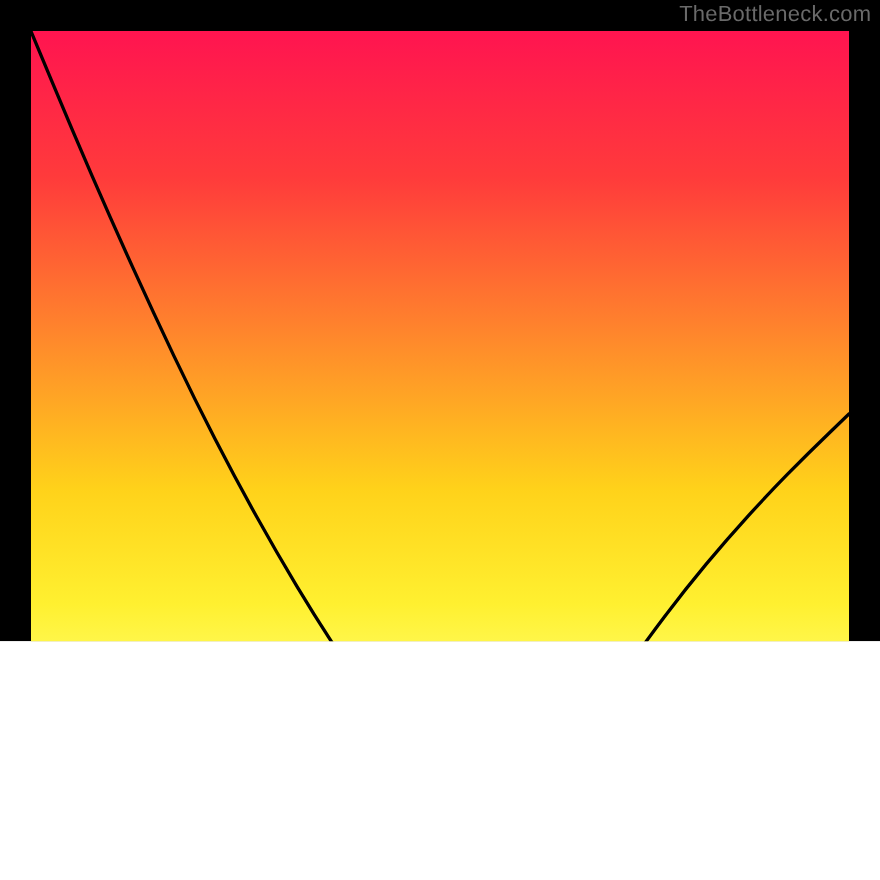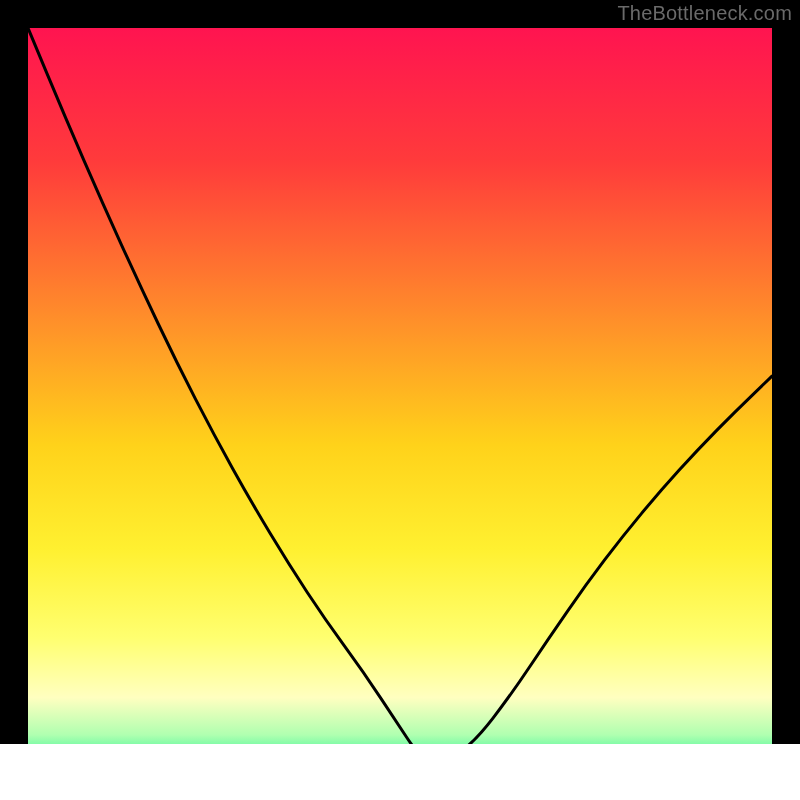--- a/index.html
+++ b/index.html
@@ -3,21 +3,21 @@
 <meta charset="utf-8">
 <style>
   body {
     margin: 0;
     padding: 0;
     background: #fff;
   }
   .chart-container {
     position: relative;
     width: 800px;
-    height: 744px;
+    height: 583px;
     background: #000;
   }
   .watermark {
     position: absolute;
     top: 2px;
     right: 8px;
     font-family: Arial, Helvetica, sans-serif;
     font-size: 20px;
     font-weight: 500;
     color: #6a6a6a;

